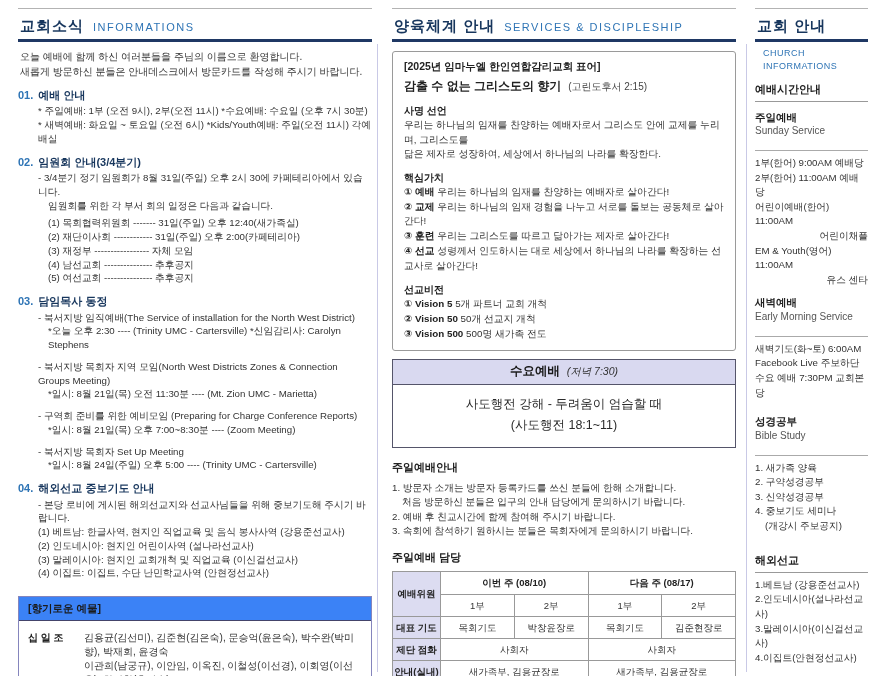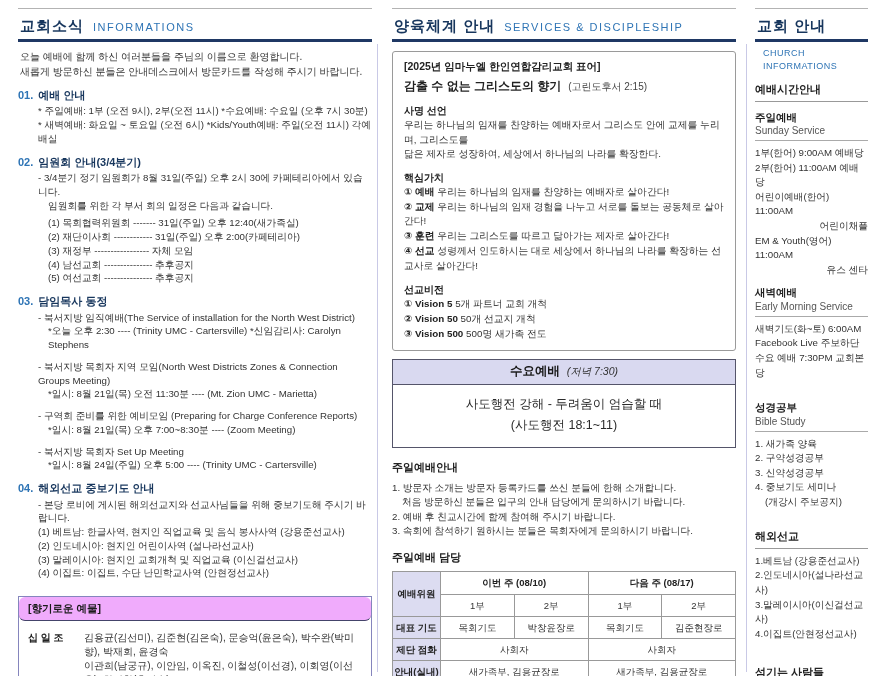--- a/index.html
+++ b/index.html
@@ -26,21 +26,21 @@
   .welcome { margin:8px 0 4px 2px; color:#333; font-size:10px; line-height:1.45; }
   .sec { margin-top:9px; }
   .sec-head { font-size:11px; }
   .sec-num { color:#2E74B5; font-weight:bold; }
   .sec-title { color:#17365D; font-weight:bold; margin-left:2px; }
   .sec-body { margin:1px 0 0 20px; font-size:9.7px; line-height:1.42; color:#333; }
   .sub-indent { margin-left:10px; }
   .gap { height:8px; }
 
   .offer-box { border:1.3px solid #8585bd; margin-top:16px; }
-  .offer-head { background:#f0abfc; border-bottom:1.6px solid #44446a; font-weight:bold; color:#1a1a1a; padding:4px 9px; font-size:10.5px;border-radius:6px; }
+  .offer-head { background:#3b82f6; border-bottom:1.6px solid #44446a; font-weight:bold; color:#1a1a1a; padding:4px 9px; font-size:10.5px; }
   .offer-body { padding:7px 9px 9px; }
   .offer-row { display:flex; margin-top:3px; }
   .offer-label { width:56px; flex-shrink:0; font-weight:bold; color:#222; }
   .offer-val { flex:1; color:#333; }
 
   
   .motto-box { border:1px solid #9a9a9a; border-radius:3px; margin-top:9px; padding:7px 11px 9px; }
   .motto-title { font-weight:bold; color:#222; font-size:10.5px; }
   .motto-line { margin-top:4px; }
   .motto-main { font-weight:bold; color:#222; font-size:12px; }
@@ -64,21 +64,21 @@
   table.duty-tb { width:100%; border-collapse:collapse; margin-top:6px; table-layout:fixed; }
   .duty-tb td { border:1px solid #999; text-align:center; padding:4px 1px; font-size:9.5px; color:#333; }
   .duty-tb td.lab { background:#DCDCF1; font-weight:bold; color:#222; width:48px; }
   .duty-tb td.hdr { font-weight:bold; color:#222; }
 
   
   .r-en { color:#2E74B5; font-size:9px; letter-spacing:0.5px; margin:5px 0 0 8px; }
   .r-sec { margin-top:10px; }
   .r-sec-title { font-weight:bold; color:#222; font-size:11px; border-bottom:1px solid #999; padding-bottom:3px; }
   .r-sub-title { font-weight:bold; color:#222; font-size:10.5px; margin-top:8px; }
-  .r-sub-en { color:#555; font-size:10px; border-bottom:1px solid #aaa; padding-bottom:2px; }
+  .r-sub-en { color:#555; font-size:10px; border-bottom:1px solid #aaa; padding-bottom:12px; }
   .r-lines { margin-top:5px; font-size:9.7px; color:#333; line-height:1.5; }
   .r-right { text-align:right; }
   .r-head-rule { border-bottom:3px solid #1F3864; padding:6px 0 3px 2px; }
 </style>
 </head>
 <body>
 
 <div class="vdivider" id="div1"></div>
 <div class="vdivider" id="div2"></div>
 
@@ -302,21 +302,21 @@
     </div>
     <div class="r-sub-title">새벽예배</div>
     <div class="r-sub-en">Early Morning Service</div>
     <div class="r-lines">
       <div>새벽기도(화~토) 6:00AM</div>
       <div>Facebook Live 주보하단</div>
       <div>수요 예배  7:30PM 교회본당</div>
     </div>
   </div>
 
-  <div class="r-sec" style="margin-top:20px">
+  <div class="r-sec" style="margin-top:14px">
     <div class="r-sub-title" style="margin-top:0">성경공부</div>
     <div class="r-sub-en">Bible Study</div>
     <div class="r-lines">
       <div>1. 새가족 양육</div>
       <div>2. 구약성경공부</div>
       <div>3. 신약성경공부</div>
       <div>4. 중보기도 세미나</div>
       <div class="sub-indent">(개강시 주보공지)</div>
     </div>
   </div>

